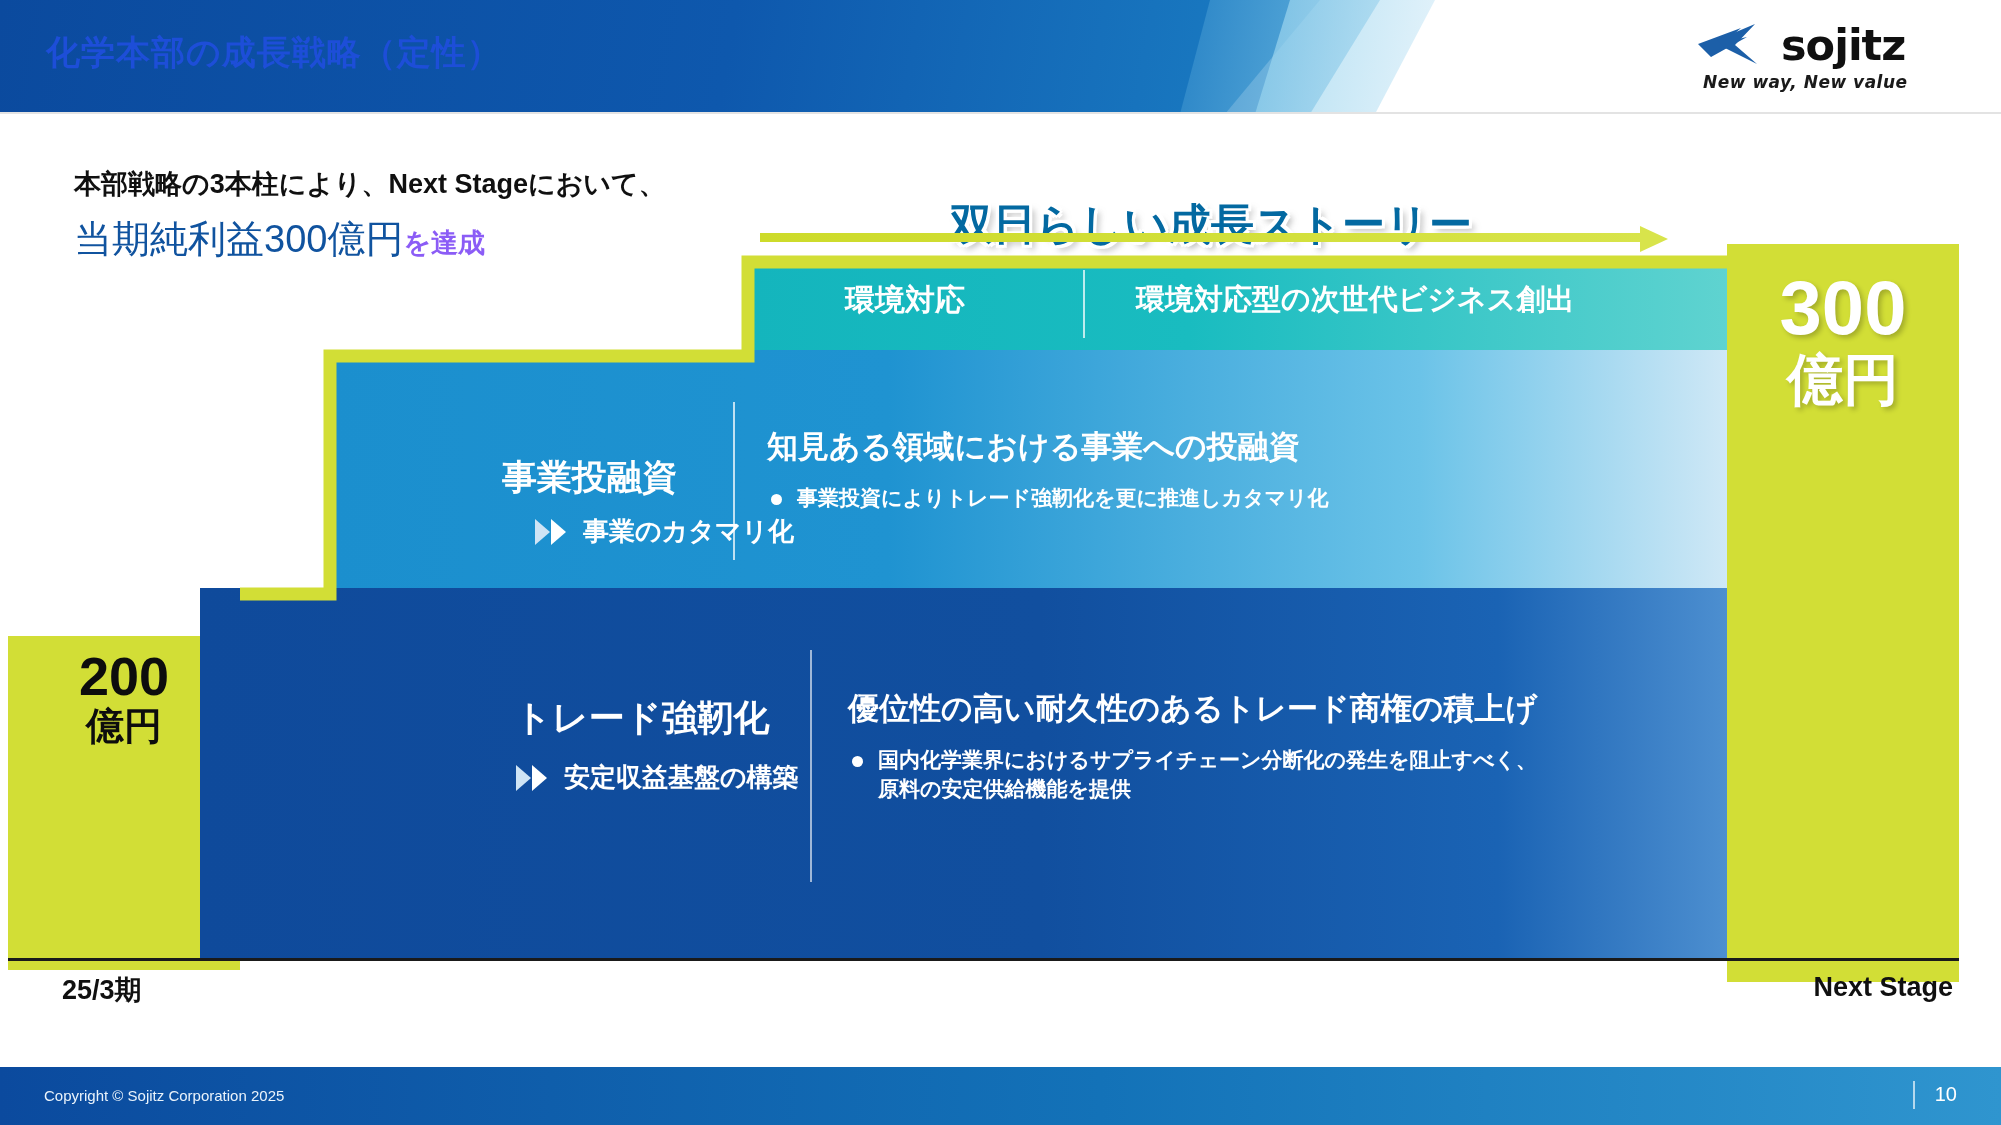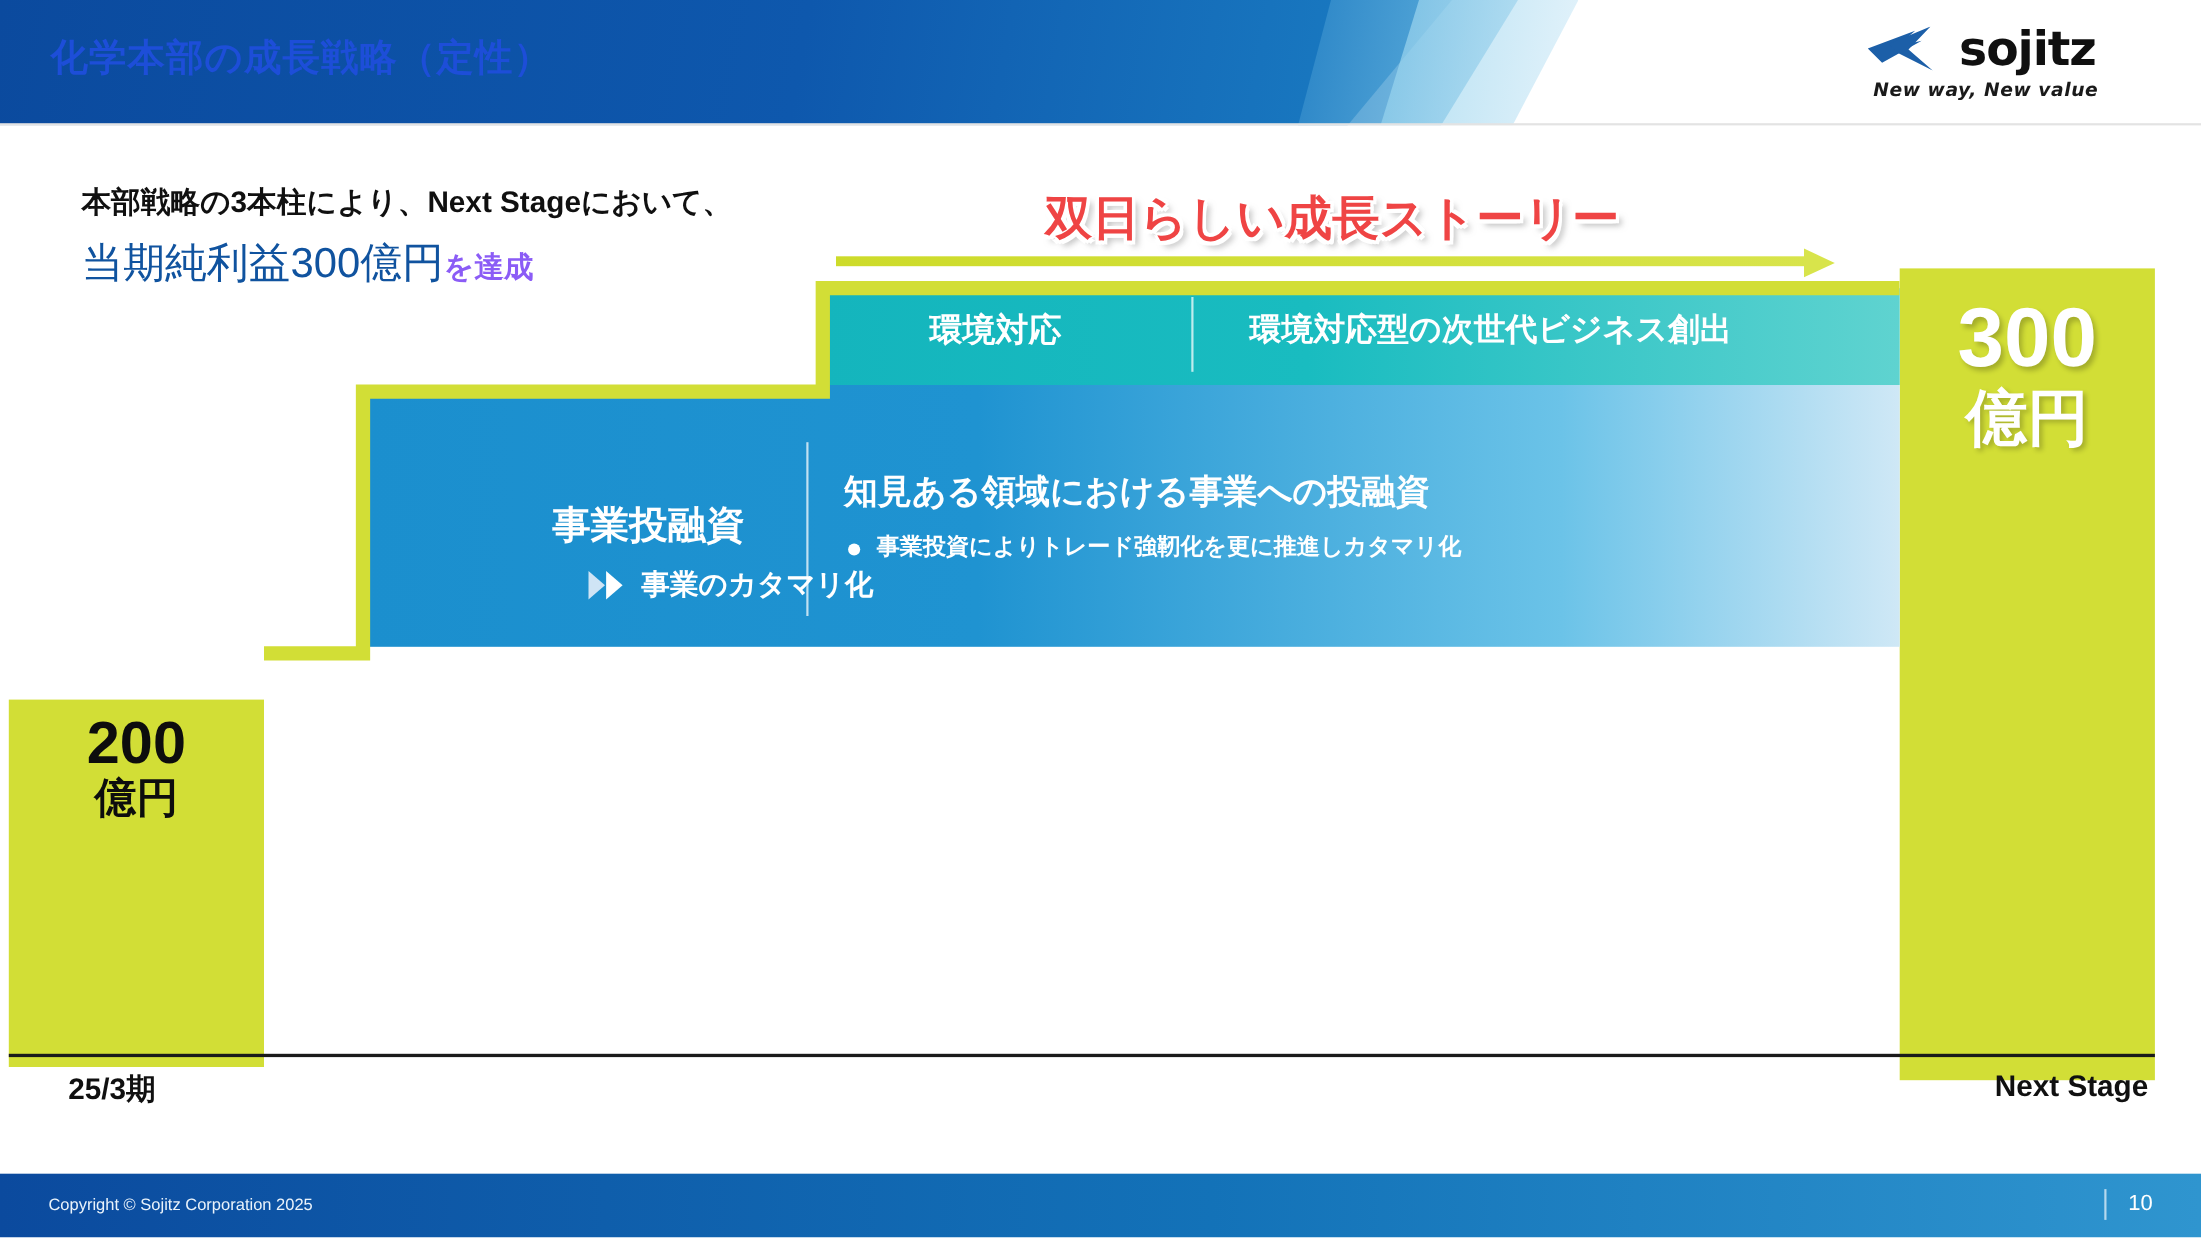--- a/index.html
+++ b/index.html
@@ -35,22 +35,22 @@
   .intro-l2{margin-top:12px;white-space:nowrap;}
   .intro-strong{font-size:38px;font-weight:normal;color:#10539f;}
   .intro-tail{font-size:27px;font-weight:bold;color:#8b5cf6;}
 
   
   .story-arrow{position:absolute;left:760px;top:226px;width:940px;height:26px;}
   .story-arrow .bar{position:absolute;left:0;top:7px;width:890px;height:9px;
       background:linear-gradient(90deg,#cddb2a 0%,#d3e03c 60%,#d8e44b 100%);}
   .story-arrow .head{position:absolute;left:880px;top:0;width:0;height:0;
       border-top:13px solid transparent;border-bottom:13px solid transparent;border-left:28px solid #d8e44b;}
-  .story-text{position:absolute;left:950px;top:170px;font-size:43px;font-weight:bold;
-      color:#ef4444;white-space:nowrap;
+  .story-text{position:absolute;left:950px;top:196px;font-size:43px;font-weight:bold;
+      color:#0369a1;white-space:nowrap;
       text-shadow:-3px -3px 0 #fff, 3px -3px 0 #fff, -3px 3px 0 #fff, 3px 3px 0 #fff,
                   0 -3px 0 #fff, 0 3px 0 #fff, -3px 0 0 #fff, 3px 0 0 #fff,
                   5px 5px 6px rgba(120,120,120,.55);}
 
   
   .val-box{position:absolute;background:#d2de36;display:flex;flex-direction:column;
       align-items:center;justify-content:flex-start;}
   .val-left{left:8px;top:636px;width:232px;height:322px;padding-top:12px;}
   .val-right{left:1727px;top:244px;width:232px;height:714px;padding-top:24px;}
   .val-num{font-size:54px;font-weight:bold;color:#0d0d0d;line-height:1.05;}
@@ -152,20 +152,38 @@
   <div class="val-num">200</div>
   <div class="val-unit">億円</div>
 </div>
 <div class="val-box val-right">
   <div class="val-num">300</div>
   <div class="val-unit">億円</div>
 </div>
 
 <div class="stairs">
 
+  <div class="tier tier-trade">
+    <div class="tier-title">トレード強靭化</div>
+    <div class="sub-row">
+      <span class="chev">
+          <i></i>
+          <i></i>
+        </span>
+      <span class="sub-label">安定収益基盤の構築</span>
+    </div>
+    <div class="vsep"></div>
+    <div class="tier-head">優位性の高い耐久性のあるトレード商権の積上げ</div>
+    <div class="bullets">
+      <ul>
+        <li>国内化学業界におけるサプライチェーン分断化の発生を阻止すべく、
+原料の安定供給機能を提供</li>
+      </ul>
+    </div>
+  </div>
 
   <div class="tier tier-inv">
     <div class="tier-title">事業投融資</div>
     <div class="sub-row">
       <span class="chev">
           <i></i>
           <i></i>
         </span>
       <span class="sub-label">事業のカタマリ化</span>
     </div>

